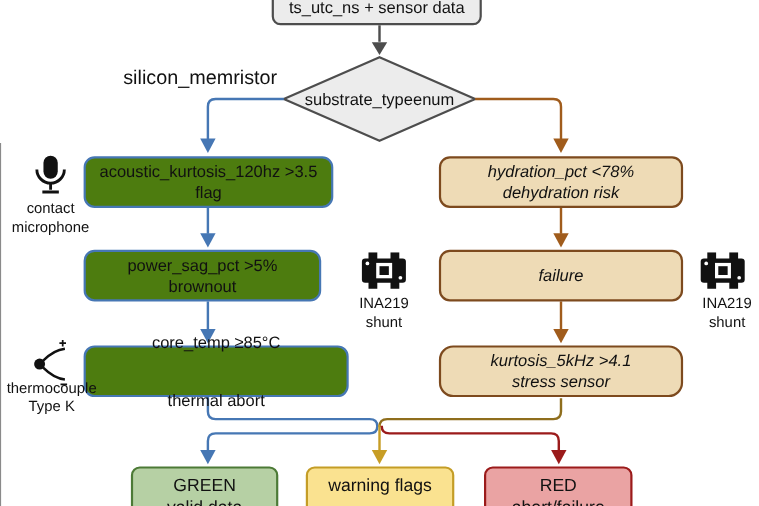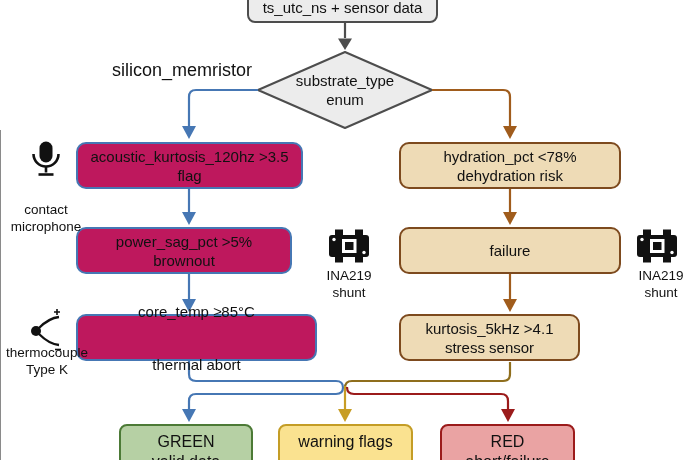--- a/index.html
+++ b/index.html
@@ -11,34 +11,34 @@
   .wire { fill:none; stroke-width:2.2px; }
   .diamond-shape { fill:#ececec; stroke:#4d4d4d; stroke-width:2px; stroke-linejoin:round; }
 
   .node {
     position:absolute; box-sizing:border-box;
     display:flex; flex-direction:column; align-items:center; justify-content:center;
     text-align:center; font-size:15px; line-height:19px;
     border:2px solid #4d4d4d; border-radius:10px; background:#ececec;
   }
   .node.grey  { border-radius:8px; justify-content:flex-end; padding-bottom:4px; }
-  .node.blue  { background:#be185d; border-color:#4677b4; }
-  .node.tan   { background:#eedbb6; border-color:#7d4a1e; }
+  .node.blue  { background:#4d7c0f; border-color:#4677b4; }
+  .node.tan   { background:#eedbb6; border-color:#7d4a1e;font-style:italic; }
 
   .outcome {
     border-radius:8px; border-width:2.5px;
     font-size:16px; line-height:20px; justify-content:flex-start; padding-top:6px;
   }
   .outcome.green  { background:#b6d0a4; border-color:#4c7a36; }
   .outcome.yellow { background:#fae290; border-color:#c49d26; }
   .outcome.red    { background:#eaa3a3; border-color:#9b1b1b; }
 
   .diamond-text {
     position:absolute; left:263px; top:60px; width:164px; height:60px;
-    display:flex; flex-direction:column; align-items:center; justify-content:center;
+    display:flex; flex-direction:row; align-items:center; justify-content:center;
     text-align:center; font-size:15px; line-height:19px;
   }
   .branch-label { position:absolute; top:60px; width:164px; text-align:center; font-size:18px; }
   .branch-label.left  { left:100px; }
   .branch-label.right { left:423px; font-weight:700; }
 
   .caption { position:absolute; text-align:center; font-size:13.5px; line-height:17px; }
   .icon-svg { position:absolute; }
 
   .edge-line { position:absolute; left:0; top:130px; width:1px; height:330px; background:#8a8a8a; }
@@ -109,21 +109,21 @@
     <div>thermal abort</div>
   </div>
 
   <div class="node tan" style="left:399px; top:142px; width:222px; height:47px;">
     <div>hydration_pct &lt;78%</div>
     <div>dehydration risk</div>
   </div>
   <div class="node tan" style="left:399px; top:227px; width:222px; height:47px;">
     <div>failure</div>
   </div>
-  <div class="node tan" style="left:399px; top:314px; width:181px; height:47px;">
+  <div class="node tan" style="left:399px; top:314px; width:222px; height:47px;border-radius:13px;">
     <div>kurtosis_5kHz &gt;4.1</div>
     <div>stress sensor</div>
   </div>
 
   <div class="node outcome green" style="left:119px; top:424px; width:134px; height:64px;">
     <div>GREEN</div>
     <div>valid data</div>
   </div>
   <div class="node outcome yellow" style="left:278px; top:424px; width:135px; height:64px;">
     <div>warning flags</div>
@@ -132,21 +132,21 @@
     <div>RED</div>
     <div>abort/failure</div>
   </div>
 
   <svg class="icon-svg" style="left:30px; top:141px;" width="32" height="40" viewBox="0 0 32 40">
     <rect x="9.5" y="0.5" width="13" height="21" rx="6.5" fill="#111"></rect>
     <path d="M3.5,13 a12.5,12.5 0 0 0 25,0" fill="none" stroke="#111" stroke-width="2.6"></path>
     <path d="M16,25.5 V31.5" stroke="#111" stroke-width="2.6"></path>
     <path d="M8.5,33.5 H23.5" stroke="#111" stroke-width="2.6"></path>
   </svg>
-  <div class="caption" style="left:2px; top:181px; width:88px;margin-top:20px;">
+  <div class="caption" style="left:2px; top:181px; width:88px;">
     <div>contact</div>
     <div>microphone</div>
   </div>
 
   <svg class="icon-svg" style="left:24px; top:305px;" width="44" height="46" viewBox="0 0 44 46">
     <circle cx="12" cy="26" r="5" fill="#111"></circle>
     <path d="M15,23 Q25,13 35,12" fill="none" stroke="#111" stroke-width="2.3"></path>
     <path d="M15,29 Q25,39 35,40" fill="none" stroke="#111" stroke-width="2.3"></path>
     <path d="M33,4 V10 M30,7 H36" stroke="#111" stroke-width="1.6"></path>
     <path d="M31,44.5 H37" stroke="#111" stroke-width="1.6"></path>

